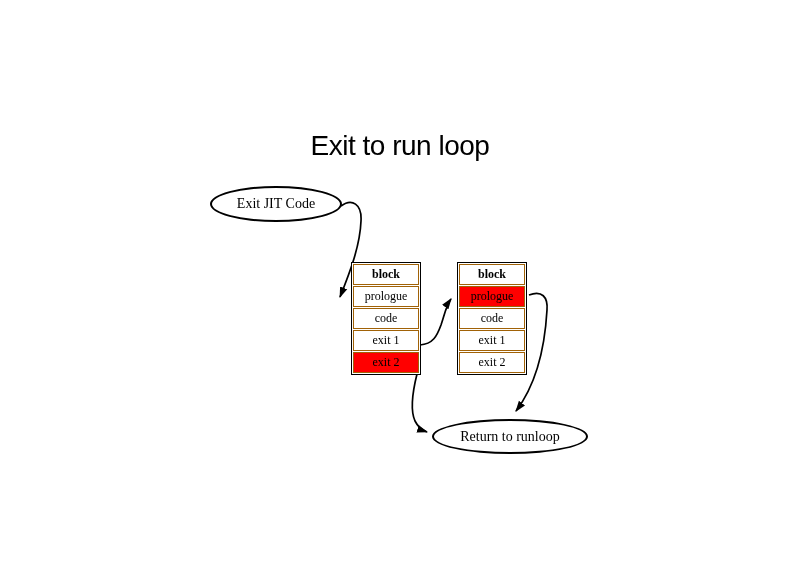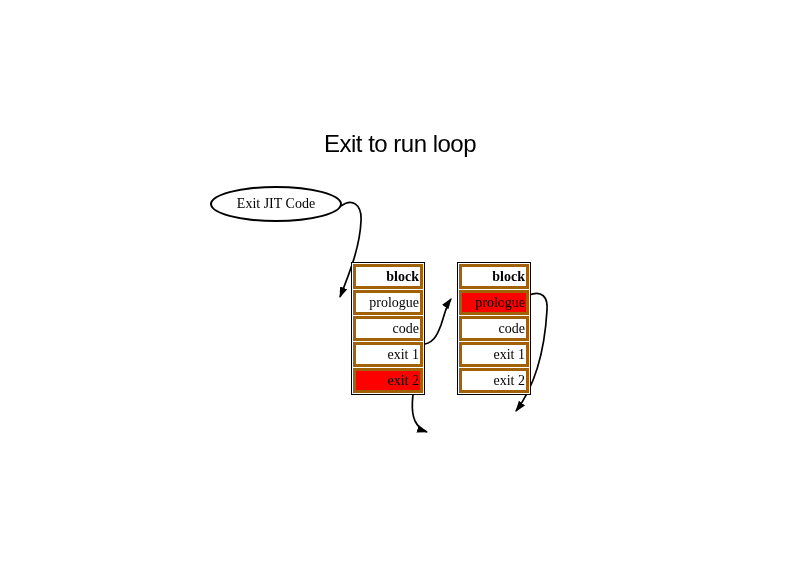--- a/index.html
+++ b/index.html
@@ -15,21 +15,21 @@
     overflow: hidden;
     font-family: "Liberation Serif", serif;
   }
   .diagram-title {
     position: absolute;
     left: 0;
     top: 130px;
     width: 800px;
     text-align: center;
     font-family: "Liberation Sans", sans-serif;
-    font-size: 24px;
+    font-size: 28px;
     letter-spacing: -0.5px;
     color: #000000;
   }
   .edges-layer {
     position: absolute;
     left: 0;
     top: 0;
   }
   .node {
     position: absolute;
@@ -48,27 +48,27 @@
   table.blocktable {
     position: absolute;
     border-collapse: separate;
     border-spacing: 1px;
     background: #ffffff;
     border: 1px solid #000000;
   }
   .blocktable-1 { left: 351px; top: 262px; }
   .blocktable-2 { left: 457px; top: 262px; }
   table.blocktable td {
-    border: 3px solid #a16207;
+    border: 1px solid #a16207;
     width: 62px;
     height: 19px;
     padding: 0 1px;
-    text-align: right;
+    text-align: center;
     vertical-align: middle;
-    font-size: 14px;
+    font-size: 12px;
     color: #000000;
     background: #ffffff;
   }
   table.blocktable td.hd { font-weight: bold; }
   table.blocktable td.hl { background: var(--hl, #ff0000); }
 </style>
 </head>
 <body>
 
 <div id="canvas">
@@ -124,14 +124,17 @@
         </tr>
     <tr>
       <td>exit 1</td>
         </tr>
     <tr>
       <td>exit 2</td>
         </tr>
   </tbody>
     </table>
 
+  <div class="node node-return">
+    <span>Return to runloop</span>
+  </div>
 
 </div>
 
 </body></html>

